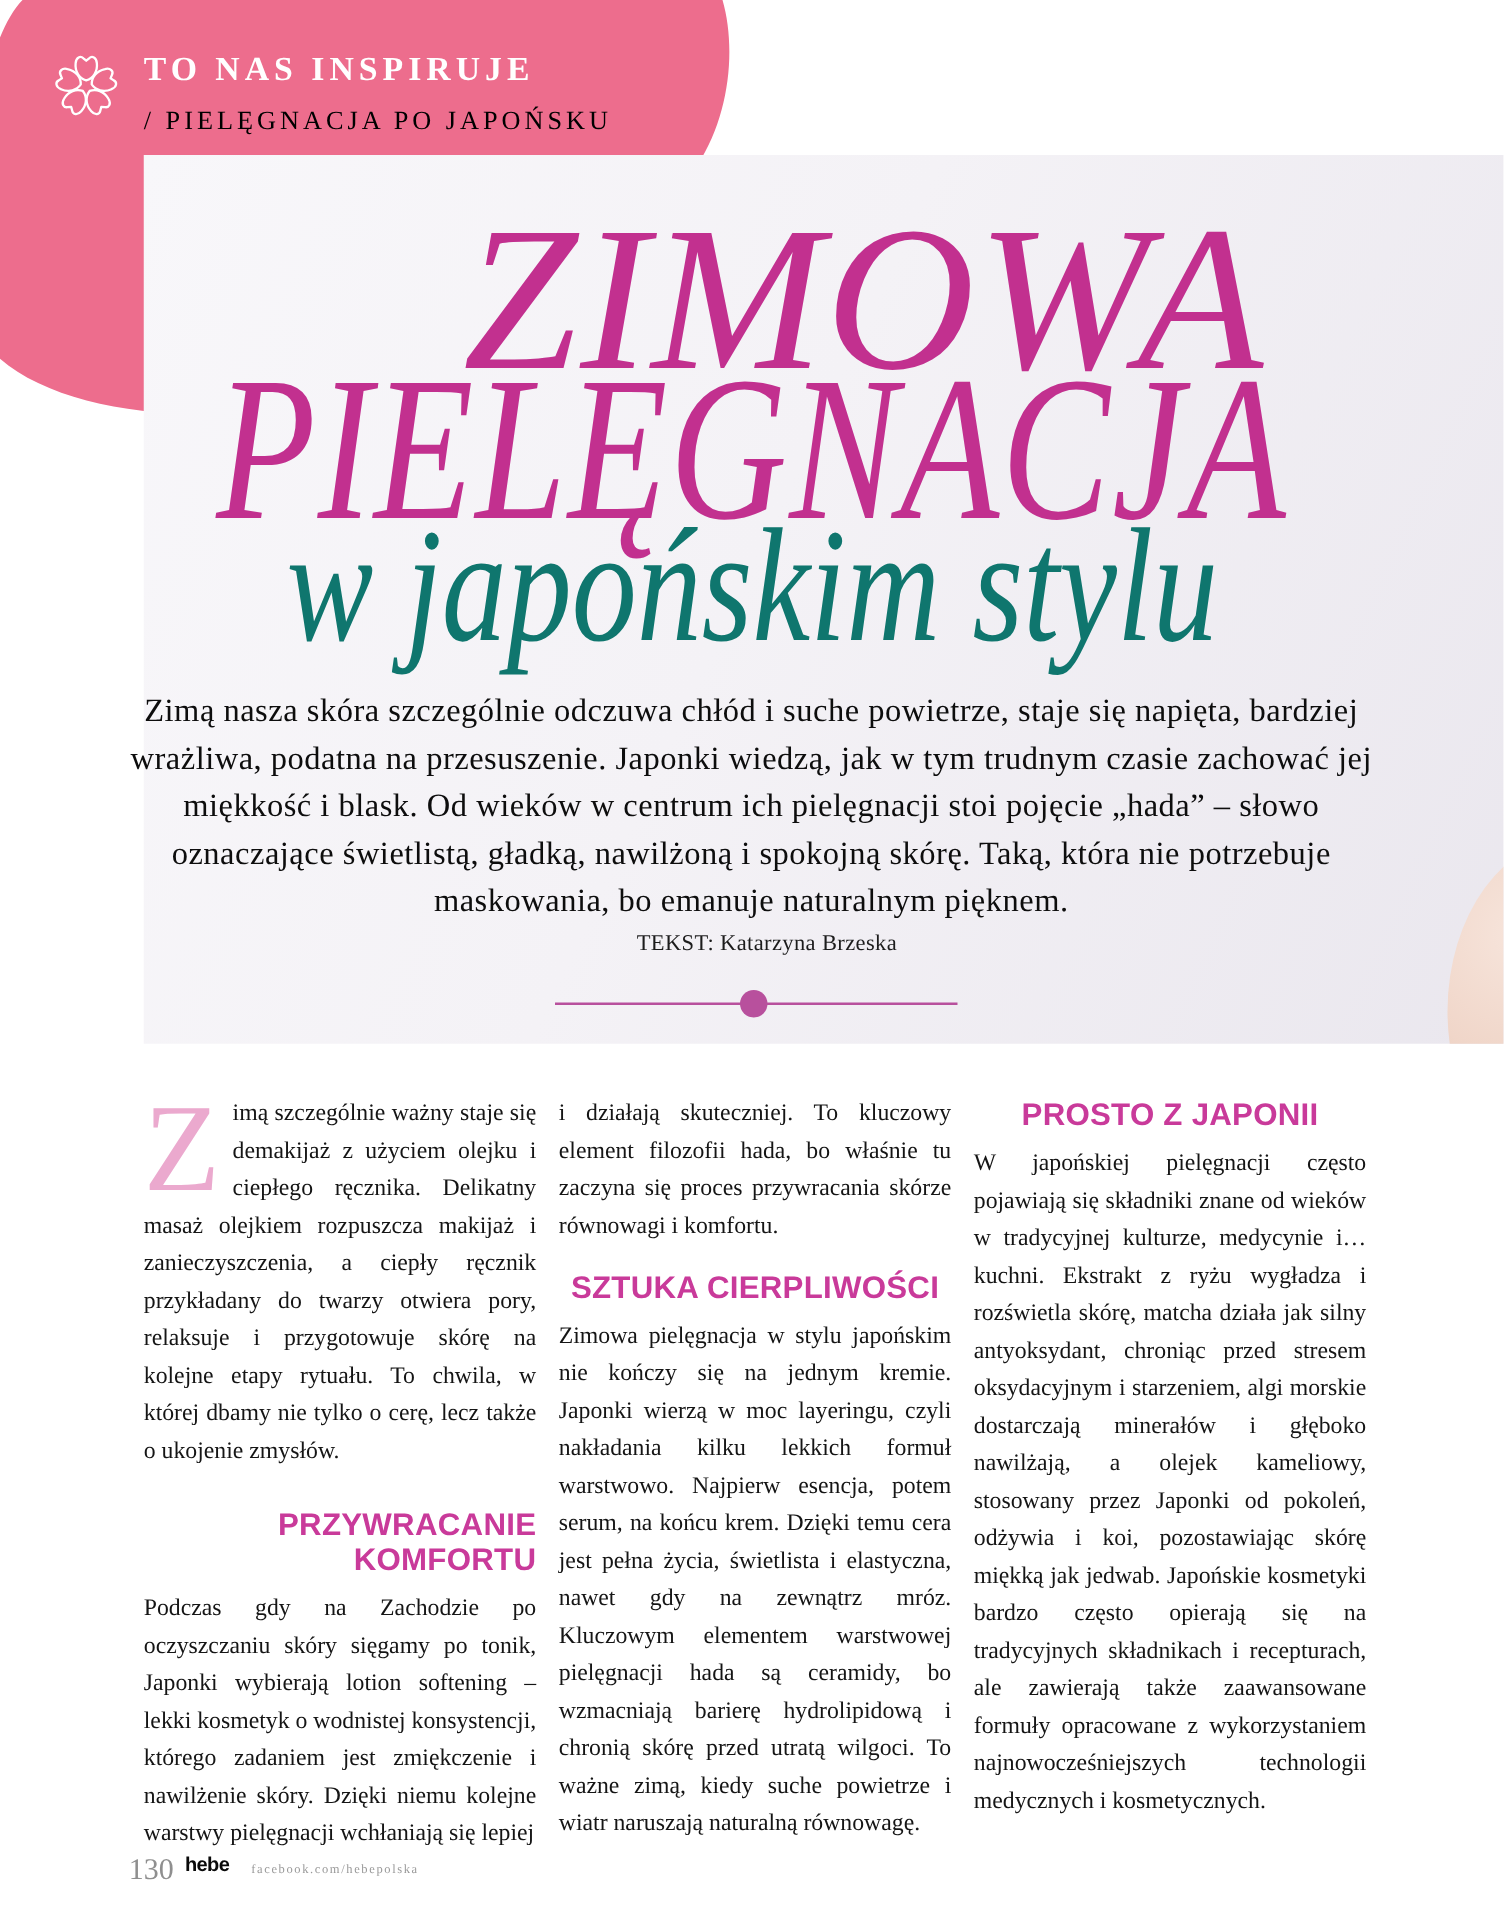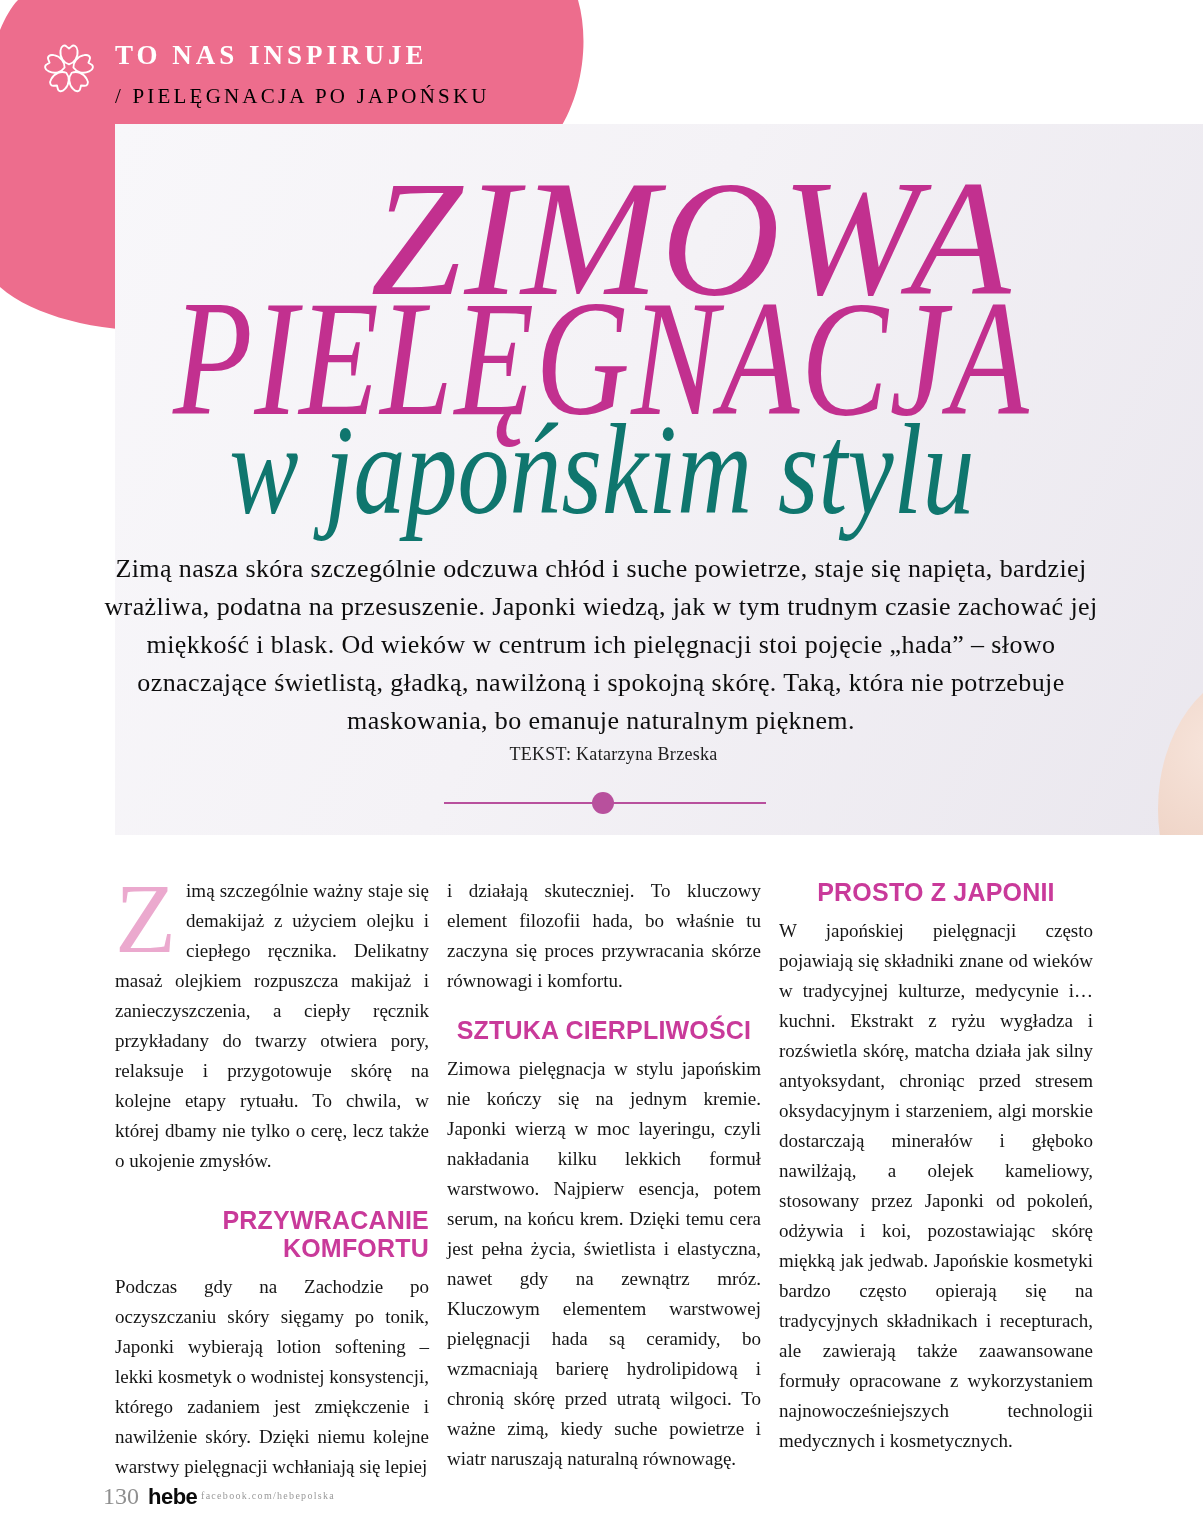--- a/index.html
+++ b/index.html
@@ -51,21 +51,21 @@
            font-style:normal;font-family:"Liberation Serif",serif;}
   .col-h{font-family:"Liberation Sans",sans-serif;font-weight:700;font-size:25px;
          line-height:28px;letter-spacing:0.2px;text-align:right;}
   .h1m{margin:30px 0 10px 0;}
   .h2m{margin:20px 0 10px 0;text-align:center;}
   .h3m{margin:2px 0 10px 0;text-align:center;}
 
   
   .footer-num{position:absolute;left:103px;top:1483px;font-size:24px;color:#8f8f8f;z-index:5;}
   .footer-logo{position:absolute;left:148px;top:1484px;font-family:"Liberation Sans",sans-serif;
-               font-weight:800;font-size:22px;letter-spacing:-0.5px;color:#0a0a0a;z-index:5;}
+               font-weight:800;font-size:16px;letter-spacing:-0.5px;color:#0a0a0a;z-index:5;}
   .footer-social{position:absolute;left:201px;top:1490px;font-size:10px;letter-spacing:1.3px;
                  color:#999999;z-index:5;}
 </style>
 </head>
 <body>
 
 <div class="page">
 
   <div class="blob-wrap">
     <svg width="600" height="340" viewBox="0 0 600 340">

